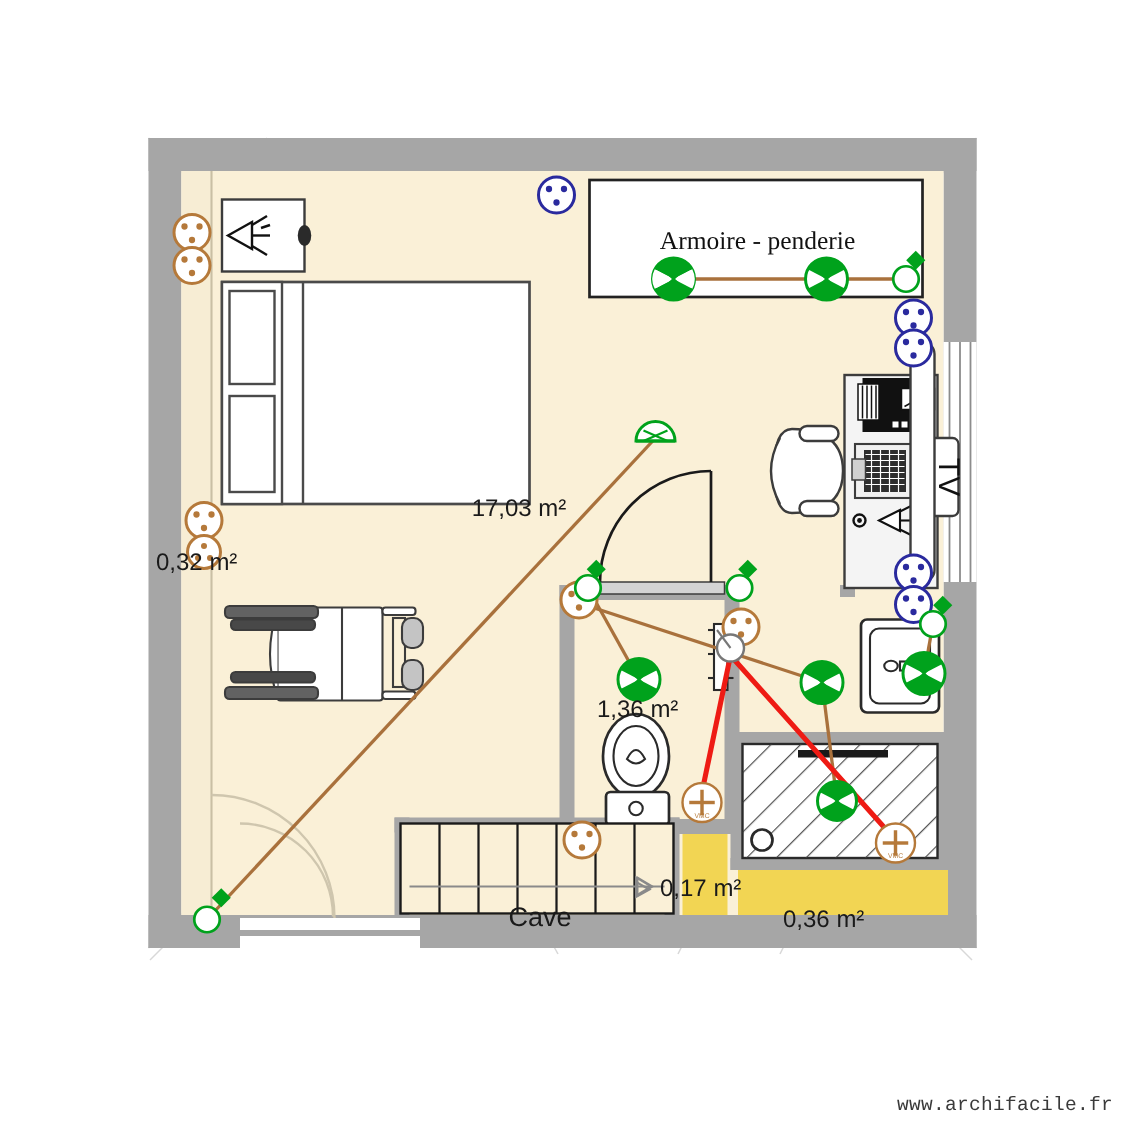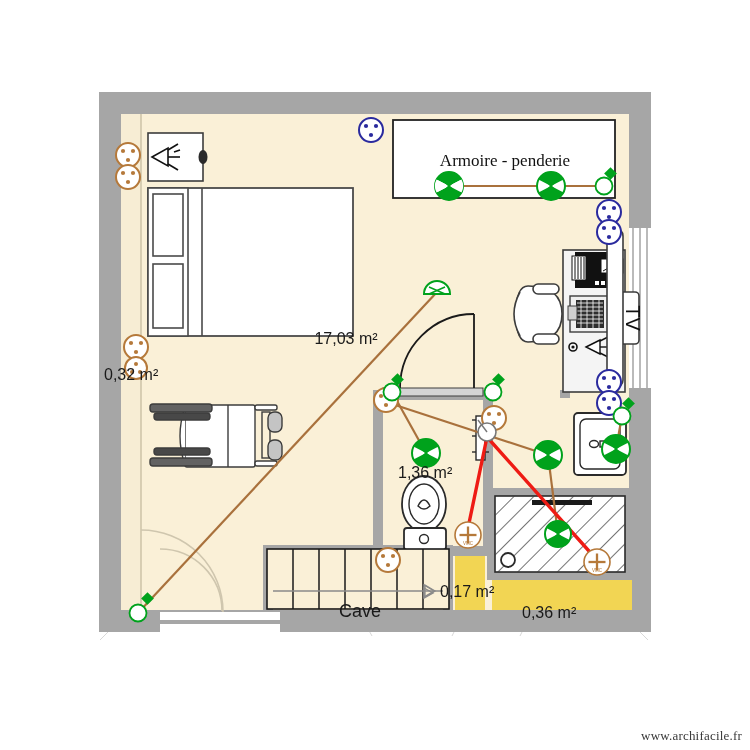--- a/index.html
+++ b/index.html
@@ -15,21 +15,21 @@
     height: 750px;
     background: #ffffff;
   }
   #plan-svg { position: absolute; left: 0; top: 0; }
   .watermark {
     position: absolute;
     right: 8px;
     bottom: 6px;
     font-size: 13px;
     color: #3a3a3a;
-    font-family: Liberation Serif, serif;
+    font-family: Liberation Mono, monospace;
     letter-spacing: 0.2px;
   }
   text { font-family: "Liberation Sans", sans-serif; }
   .area-label { font-size: 16px; fill: #1a1a1a; }
   .room-name  { font-size: 18px; fill: #1a1a1a; }
   .furn-label { font-size: 17px; fill: #111111; font-family: "Liberation Serif", serif; }
 </style>
 </head>
 <body>
 

